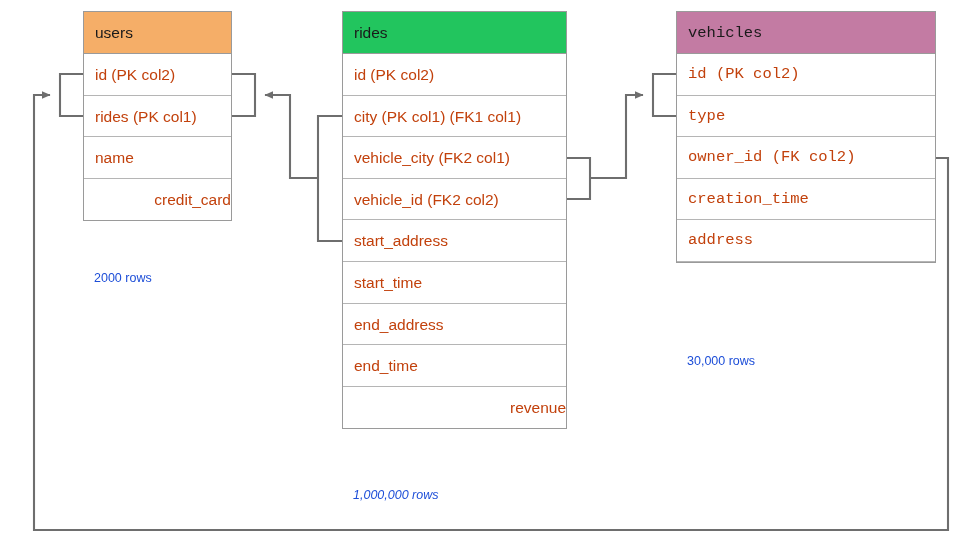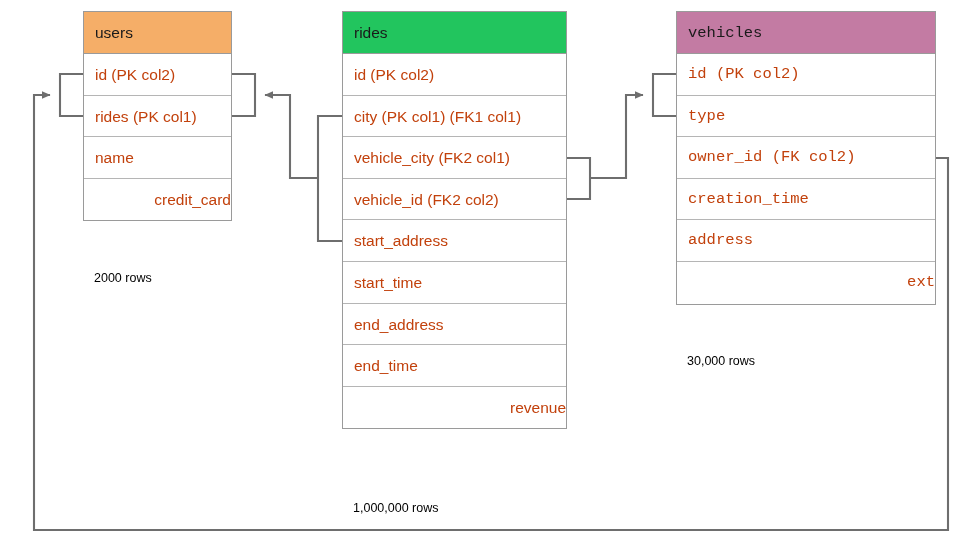--- a/index.html
+++ b/index.html
@@ -54,21 +54,21 @@
     white-space: nowrap;
     overflow: hidden;
   }
   .table-row.last {
     border-bottom: none;
     text-align: right;
   }
   .row-count {
     position: absolute;
     font-size: 12.5px;
-    color: #000000;
+    color: #1d4ed8;
     white-space: nowrap;
     z-index: 2;
   }
 </style>
 </head>
 <body>
 
 <div id="canvas">
 
   <svg id="wires" viewBox="0 0 960 540" width="960" height="540">
@@ -117,26 +117,25 @@
     <div class="table-row">id (PK col2)</div>
     <div class="table-row">city (PK col1) (FK1 col1)</div>
     <div class="table-row">vehicle_city (FK2 col1)</div>
     <div class="table-row">vehicle_id (FK2 col2)</div>
     <div class="table-row">start_address</div>
     <div class="table-row">start_time</div>
     <div class="table-row">end_address</div>
     <div class="table-row">end_time</div>
     <div class="table-row last">revenue</div>
   </div>
-  <div class="row-count" style="left:341px; top:501px;">1,000,000 rows</div>
+  <div class="row-count" style="left:341px; top:488px;font-style:italic;">1,000,000 rows</div>
 
   <div class="table-box" style="left:664px; top:11px; width:260px;font-family:Liberation Mono, monospace;">
     <div class="table-header" style="background:#C37BA3;">vehicles</div>
     <div class="table-row">id (PK col2)</div>
     <div class="table-row">type</div>
     <div class="table-row">owner_id (FK col2)</div>
     <div class="table-row">creation_time</div>
     <div class="table-row">address</div>
-    <div class="table-row last">ext</div>
   </div>
   <div class="row-count" style="left:675px; top:354px;">30,000 rows</div>
 
 </div>
 
 </body></html>

